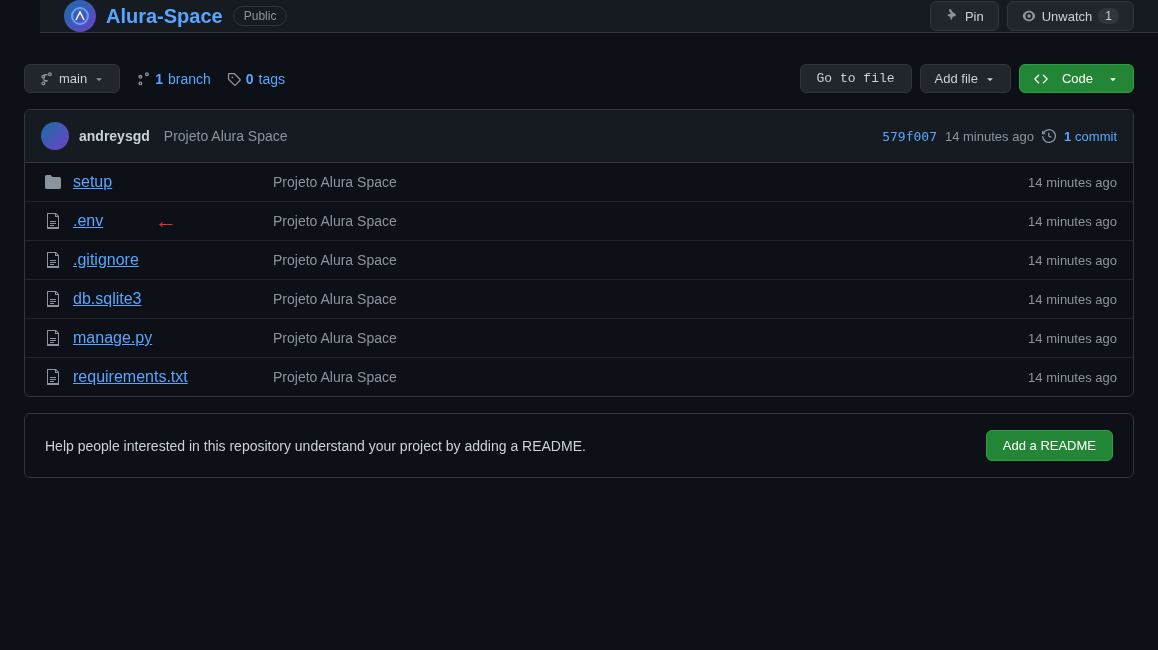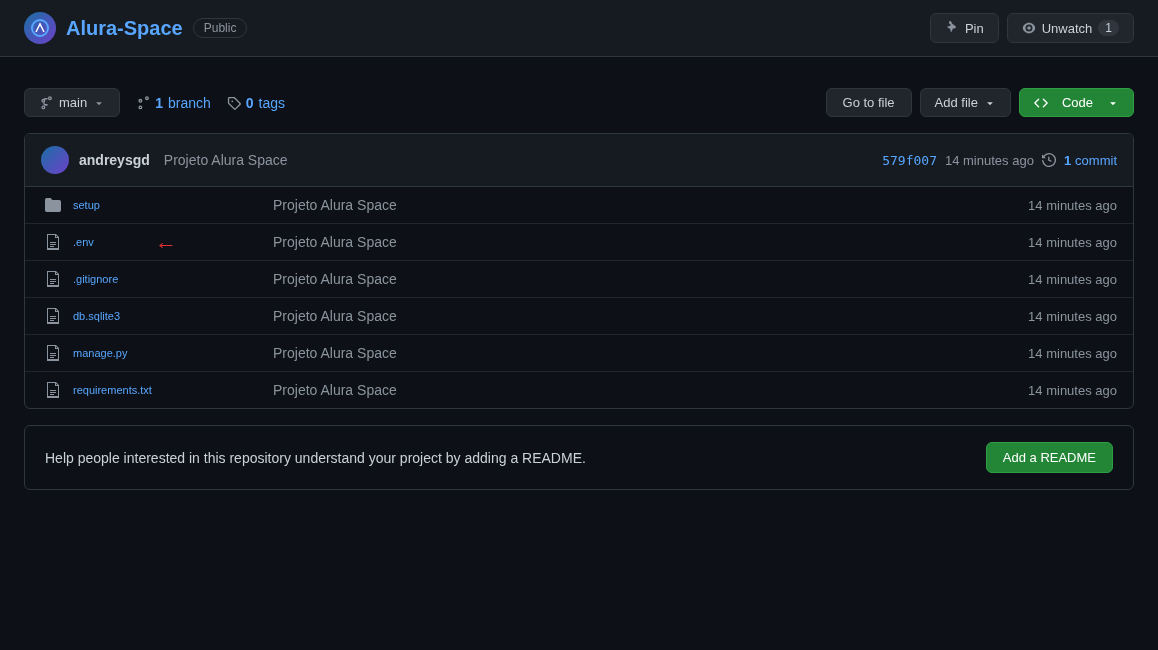--- a/index.html
+++ b/index.html
@@ -9,24 +9,25 @@
       font-family: -apple-system, BlinkMacSystemFont, "Segoe UI", Helvetica, Arial, sans-serif;
       font-size: 14px;
       min-height: 650px;
       width: 1158px;
     }
 
     
     .top-bar {
       background: #161b22;
       border-bottom: 1px solid #30363d;
-      padding: 12px 24px;
+      padding: 0 24px;
       display: flex;
       align-items: center;
       justify-content: space-between;
+      margin-left: 40px;
     }
     .repo-title {
       display: flex;
       align-items: center;
       gap: 10px;
     }
     .repo-logo {
       width: 32px;
       height: 32px;
       border-radius: 50%;
@@ -112,20 +113,21 @@
       gap: 8px;
     }
     .btn-goto {
       background: #21262d;
       border: 1px solid #30363d;
       color: #c9d1d9;
       padding: 6px 16px;
       border-radius: 6px;
       font-size: 13px;
       cursor: pointer;
+      font-family: Liberation Mono, monospace;
     }
     .btn-addfile {
       background: #21262d;
       border: 1px solid #30363d;
       color: #c9d1d9;
       padding: 6px 14px;
       border-radius: 6px;
       font-size: 13px;
       cursor: pointer;
       display: flex;
@@ -215,24 +217,25 @@
       width: 24px;
       color: #8b949e;
       flex-shrink: 0;
       display: flex;
       align-items: center;
       justify-content: center;
       margin-right: 8px;
     }
     .file-name {
       color: #58a6ff;
-      font-size: 11px;
+      font-size: 16px;
       width: 200px;
       flex-shrink: 0;
       cursor: pointer;
+      text-decoration: underline;
     }
     .file-commit {
       color: #8b949e;
       font-size: 14px;
       flex: 1;
     }
     .file-time {
       color: #8b949e;
       font-size: 13px;
       text-align: right;

